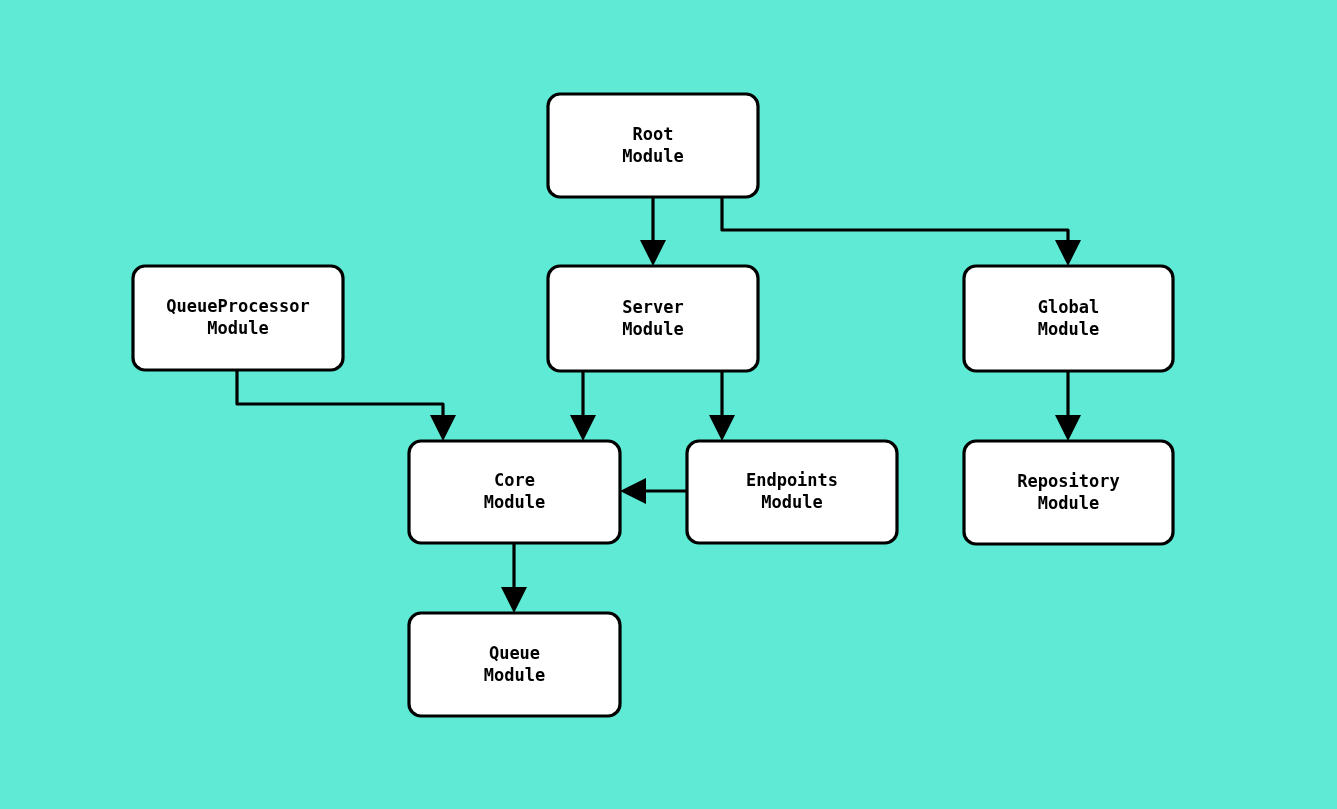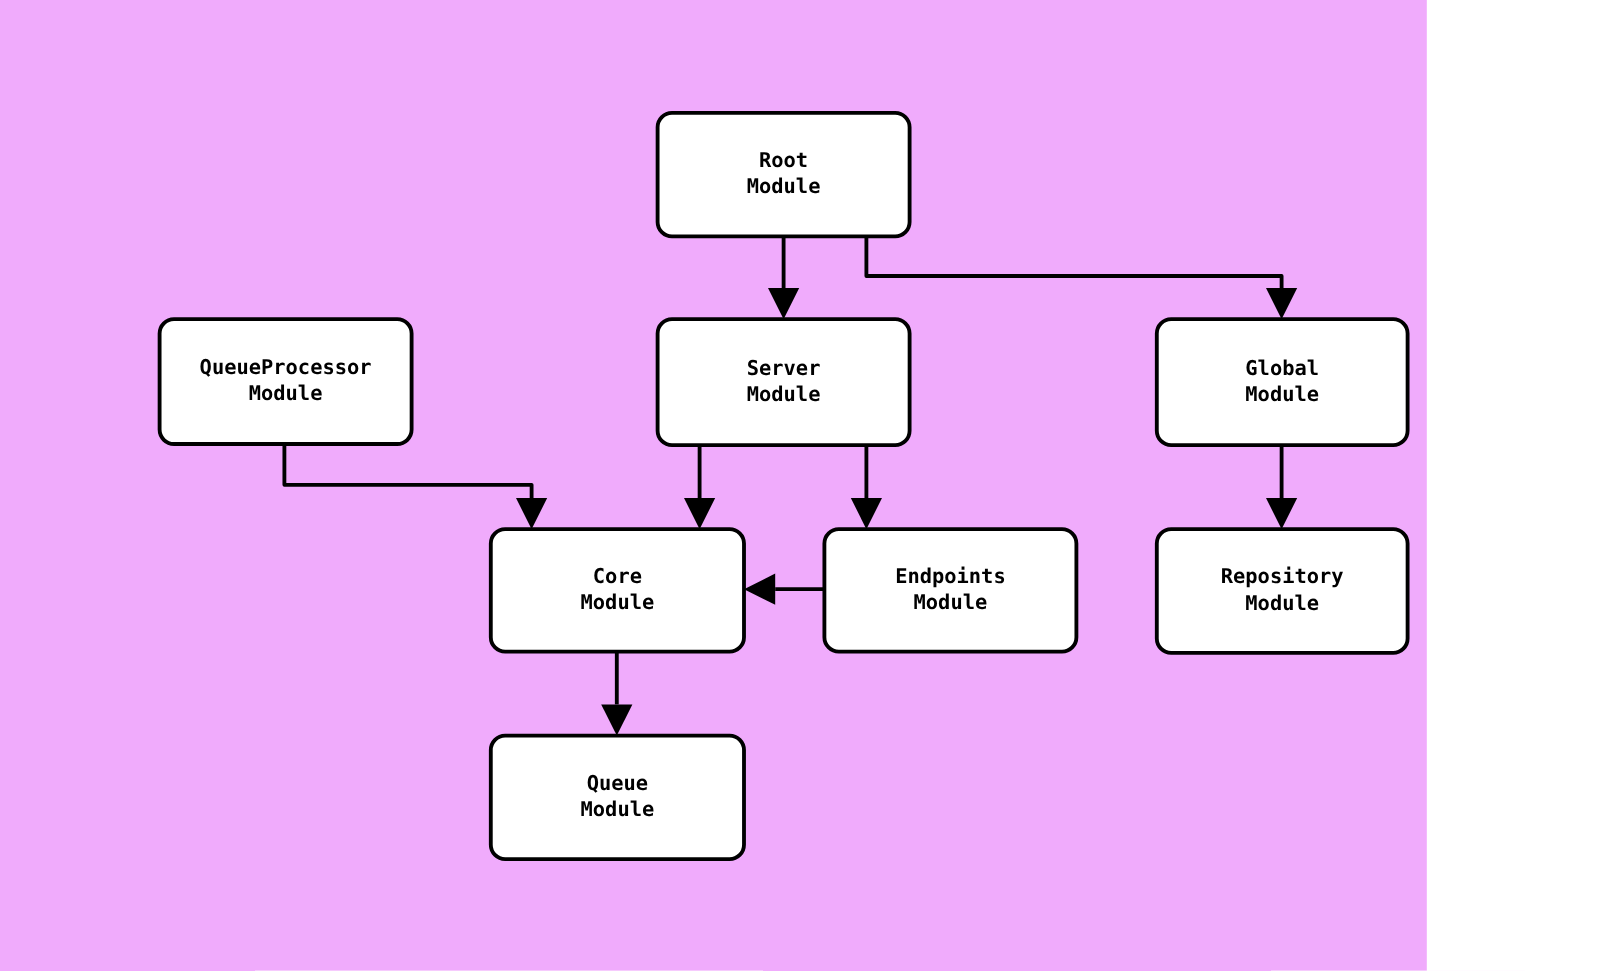--- a/index.html
+++ b/index.html
@@ -9,23 +9,23 @@
     background: #ffffff;
   }
   body {
     width: 1337px;
     height: 809px;
     overflow: hidden;
     font-family: "DejaVu Sans Mono", "Liberation Mono", monospace;
   }
   #diagram-root {
     position: relative;
-    width: 1189px;
+    width: 1337px;
     height: 809px;
-    background: #f0abfc;
+    background: #5eead4;
   }
   svg#diagram-canvas {
     display: block;
     width: 1337px;
     height: 809px;
   }
   .node-shape {
     fill: #ffffff;
     stroke: #000000;
     stroke-width: 3.2;

